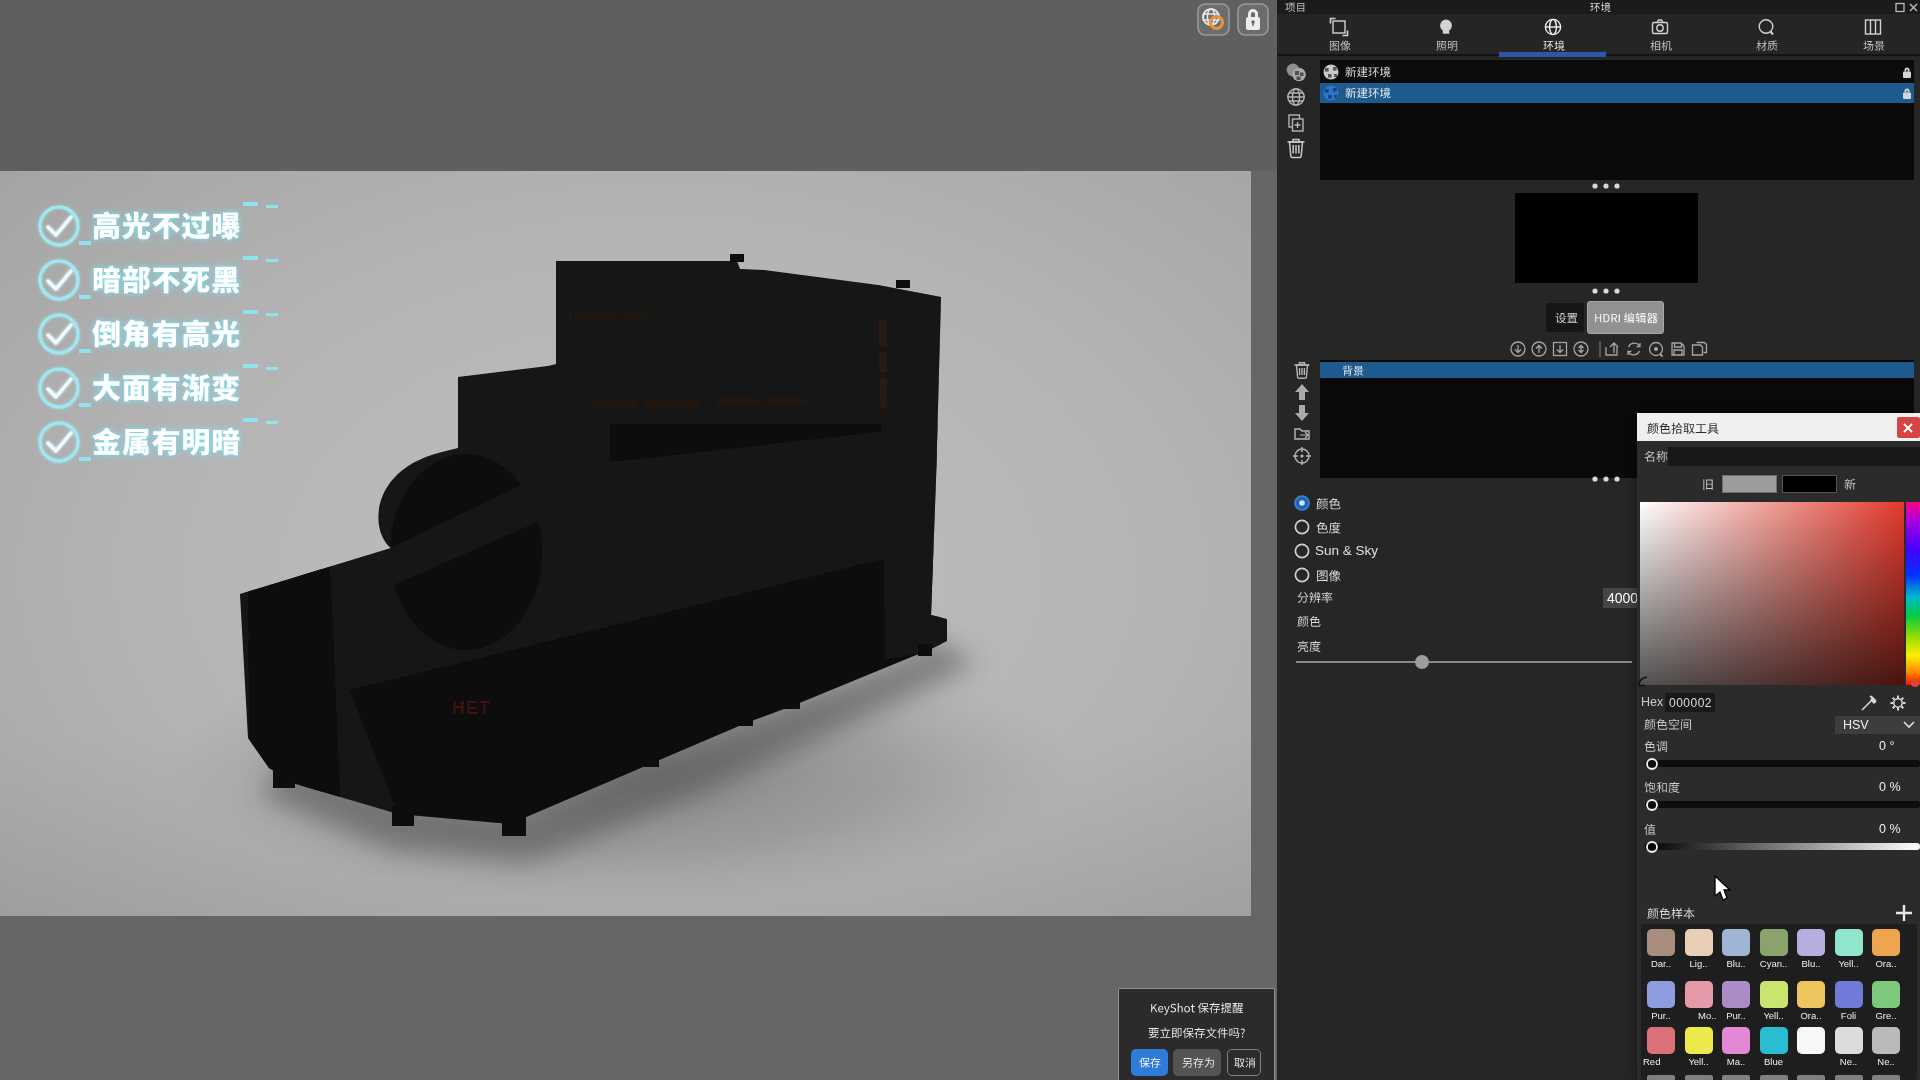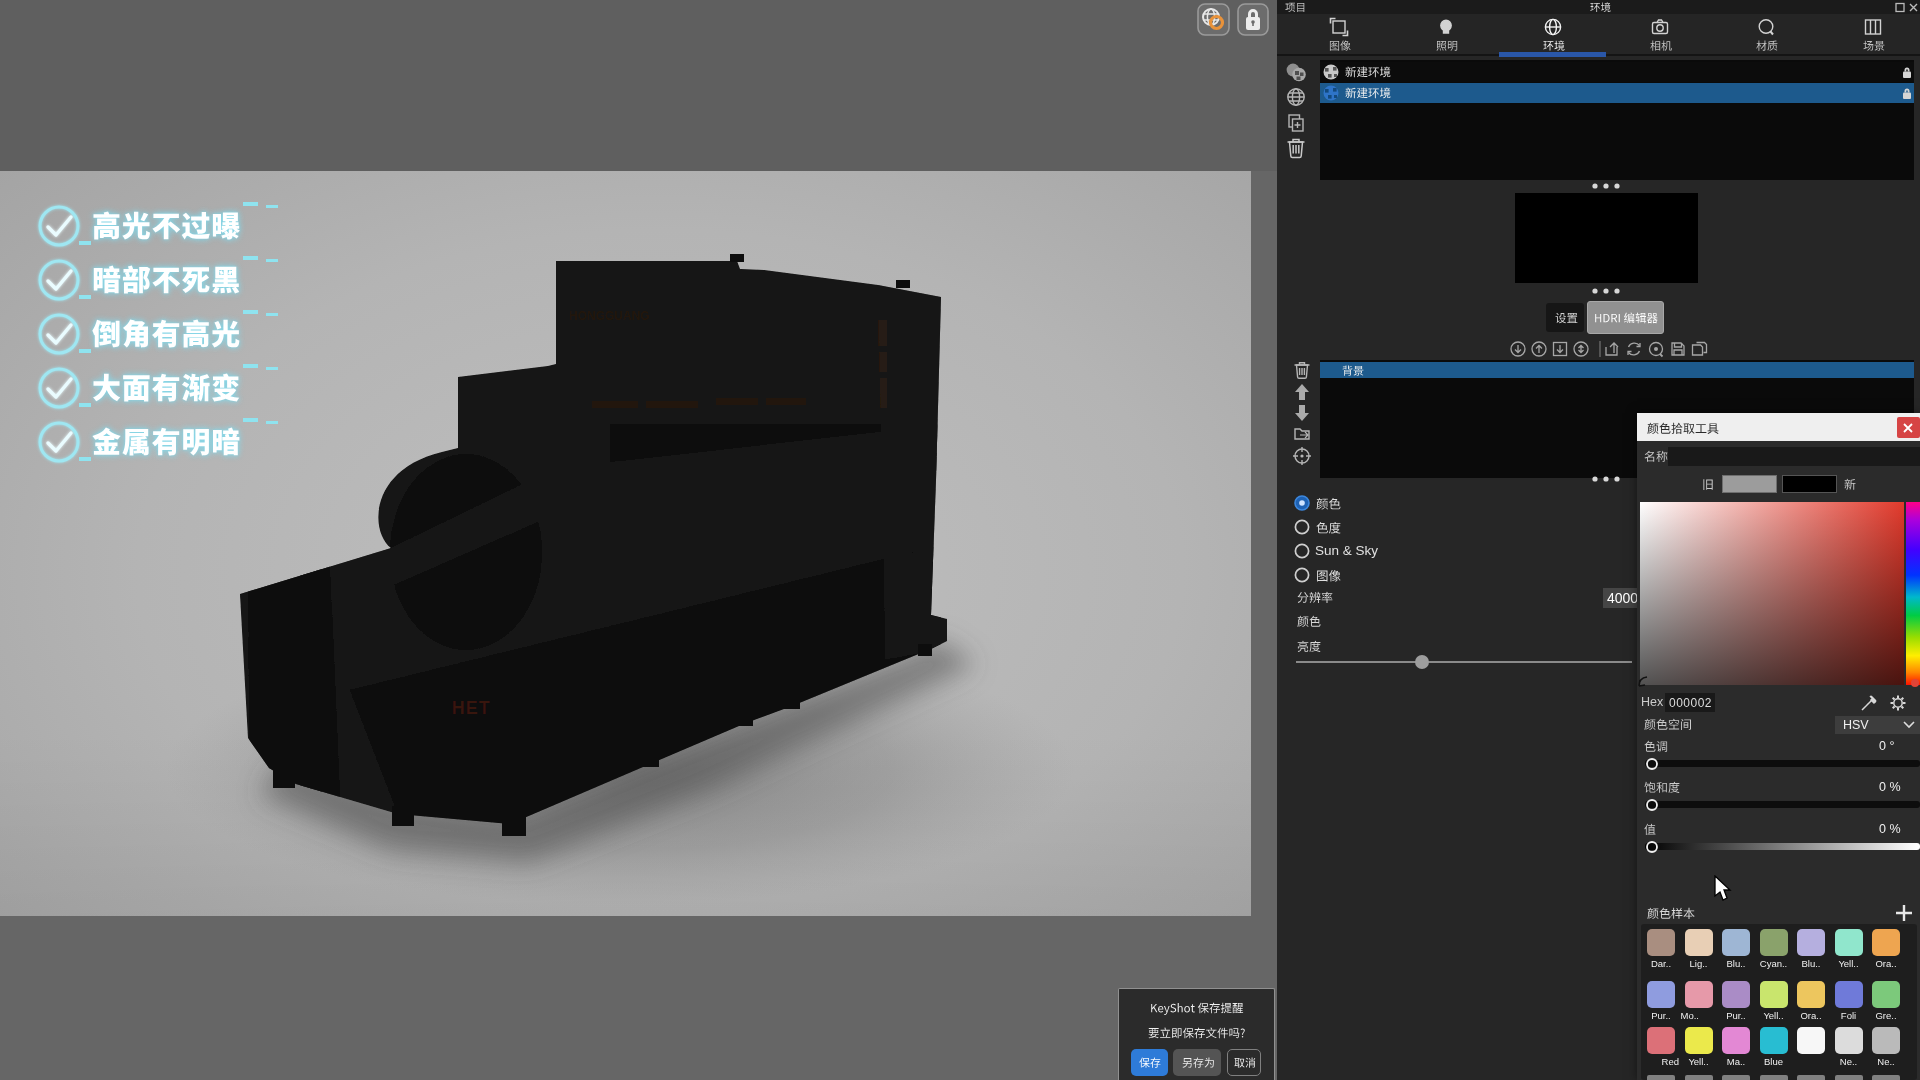--- a/index.html
+++ b/index.html
@@ -496,33 +496,33 @@
 <div class="t" style="left:1755.5px;top:958px;width:36px;text-align:center;font-size:9.5px;color:#f0f0f0">Cyan..</div>
 <div class="a" style="left:1797.0px;top:929px;width:28px;height:27px;background:#b5afdf;border-radius:5px"></div>
 <div class="t" style="left:1793.0px;top:958px;width:36px;text-align:center;font-size:9.5px;color:#f0f0f0">Blu..</div>
 <div class="a" style="left:1834.5px;top:929px;width:28px;height:27px;background:#90e6cc;border-radius:5px"></div>
 <div class="t" style="left:1830.5px;top:958px;width:36px;text-align:center;font-size:9.5px;color:#f0f0f0">Yell..</div>
 <div class="a" style="left:1872.0px;top:929px;width:28px;height:27px;background:#eea550;border-radius:5px"></div>
 <div class="t" style="left:1868.0px;top:958px;width:36px;text-align:center;font-size:9.5px;color:#f0f0f0">Ora..</div>
 <div class="a" style="left:1647.0px;top:981px;width:28px;height:27px;background:#8f9cdf;border-radius:5px"></div>
 <div class="t" style="left:1643.0px;top:1010px;width:36px;text-align:center;font-size:9.5px;color:#f0f0f0">Pur..</div>
 <div class="a" style="left:1684.5px;top:981px;width:28px;height:27px;background:#e699a9;border-radius:5px"></div>
-<div class="t" style="left:1680.5px;top:1010px;width:36px;text-align:left;font-size:9.5px;color:#f0f0f0">Mo..</div>
+<div class="t" style="left:1680.5px;top:1010px;width:36px;text-align:right;font-size:9.5px;color:#f0f0f0">Mo..</div>
 <div class="a" style="left:1722.0px;top:981px;width:28px;height:27px;background:#aa8cc6;border-radius:5px"></div>
 <div class="t" style="left:1718.0px;top:1010px;width:36px;text-align:center;font-size:9.5px;color:#f0f0f0">Pur..</div>
 <div class="a" style="left:1759.5px;top:981px;width:28px;height:27px;background:#c9e56d;border-radius:5px"></div>
 <div class="t" style="left:1755.5px;top:1010px;width:36px;text-align:center;font-size:9.5px;color:#f0f0f0">Yell..</div>
 <div class="a" style="left:1797.0px;top:981px;width:28px;height:27px;background:#edc65e;border-radius:5px"></div>
 <div class="t" style="left:1793.0px;top:1010px;width:36px;text-align:center;font-size:9.5px;color:#f0f0f0">Ora..</div>
 <div class="a" style="left:1834.5px;top:981px;width:28px;height:27px;background:#6f7ad9;border-radius:5px"></div>
 <div class="t" style="left:1830.5px;top:1010px;width:36px;text-align:center;font-size:9.5px;color:#f0f0f0">Foli</div>
 <div class="a" style="left:1872.0px;top:981px;width:28px;height:27px;background:#7cc97b;border-radius:5px"></div>
 <div class="t" style="left:1868.0px;top:1010px;width:36px;text-align:center;font-size:9.5px;color:#f0f0f0">Gre..</div>
 <div class="a" style="left:1647.0px;top:1027px;width:28px;height:27px;background:#dc7078;border-radius:5px"></div>
-<div class="t" style="left:1643.0px;top:1056px;width:36px;text-align:right;font-size:9.5px;color:#f0f0f0">Red</div>
+<div class="t" style="left:1643.0px;top:1056px;width:36px;text-align:left;font-size:9.5px;color:#f0f0f0">Red</div>
 <div class="a" style="left:1684.5px;top:1027px;width:28px;height:27px;background:#ebe94b;border-radius:5px"></div>
 <div class="t" style="left:1680.5px;top:1056px;width:36px;text-align:center;font-size:9.5px;color:#f0f0f0">Yell..</div>
 <div class="a" style="left:1722.0px;top:1027px;width:28px;height:27px;background:#e388d4;border-radius:5px"></div>
 <div class="t" style="left:1718.0px;top:1056px;width:36px;text-align:center;font-size:9.5px;color:#f0f0f0">Ma..</div>
 <div class="a" style="left:1759.5px;top:1027px;width:28px;height:27px;background:#28bdd2;border-radius:5px"></div>
 <div class="t" style="left:1755.5px;top:1056px;width:36px;text-align:center;font-size:9.5px;color:#f0f0f0">Blue</div>
 <div class="a" style="left:1797.0px;top:1027px;width:28px;height:27px;background:#f7f7f7;border-radius:5px"></div>
 <div class="t" style="left:1793.0px;top:1118px;width:36px;text-align:center;font-size:9.5px;color:#f0f0f0">Whi..</div>
 <div class="a" style="left:1834.5px;top:1027px;width:28px;height:27px;background:#dcdcdc;border-radius:5px"></div>
 <div class="t" style="left:1830.5px;top:1056px;width:36px;text-align:center;font-size:9.5px;color:#f0f0f0">Ne..</div>

